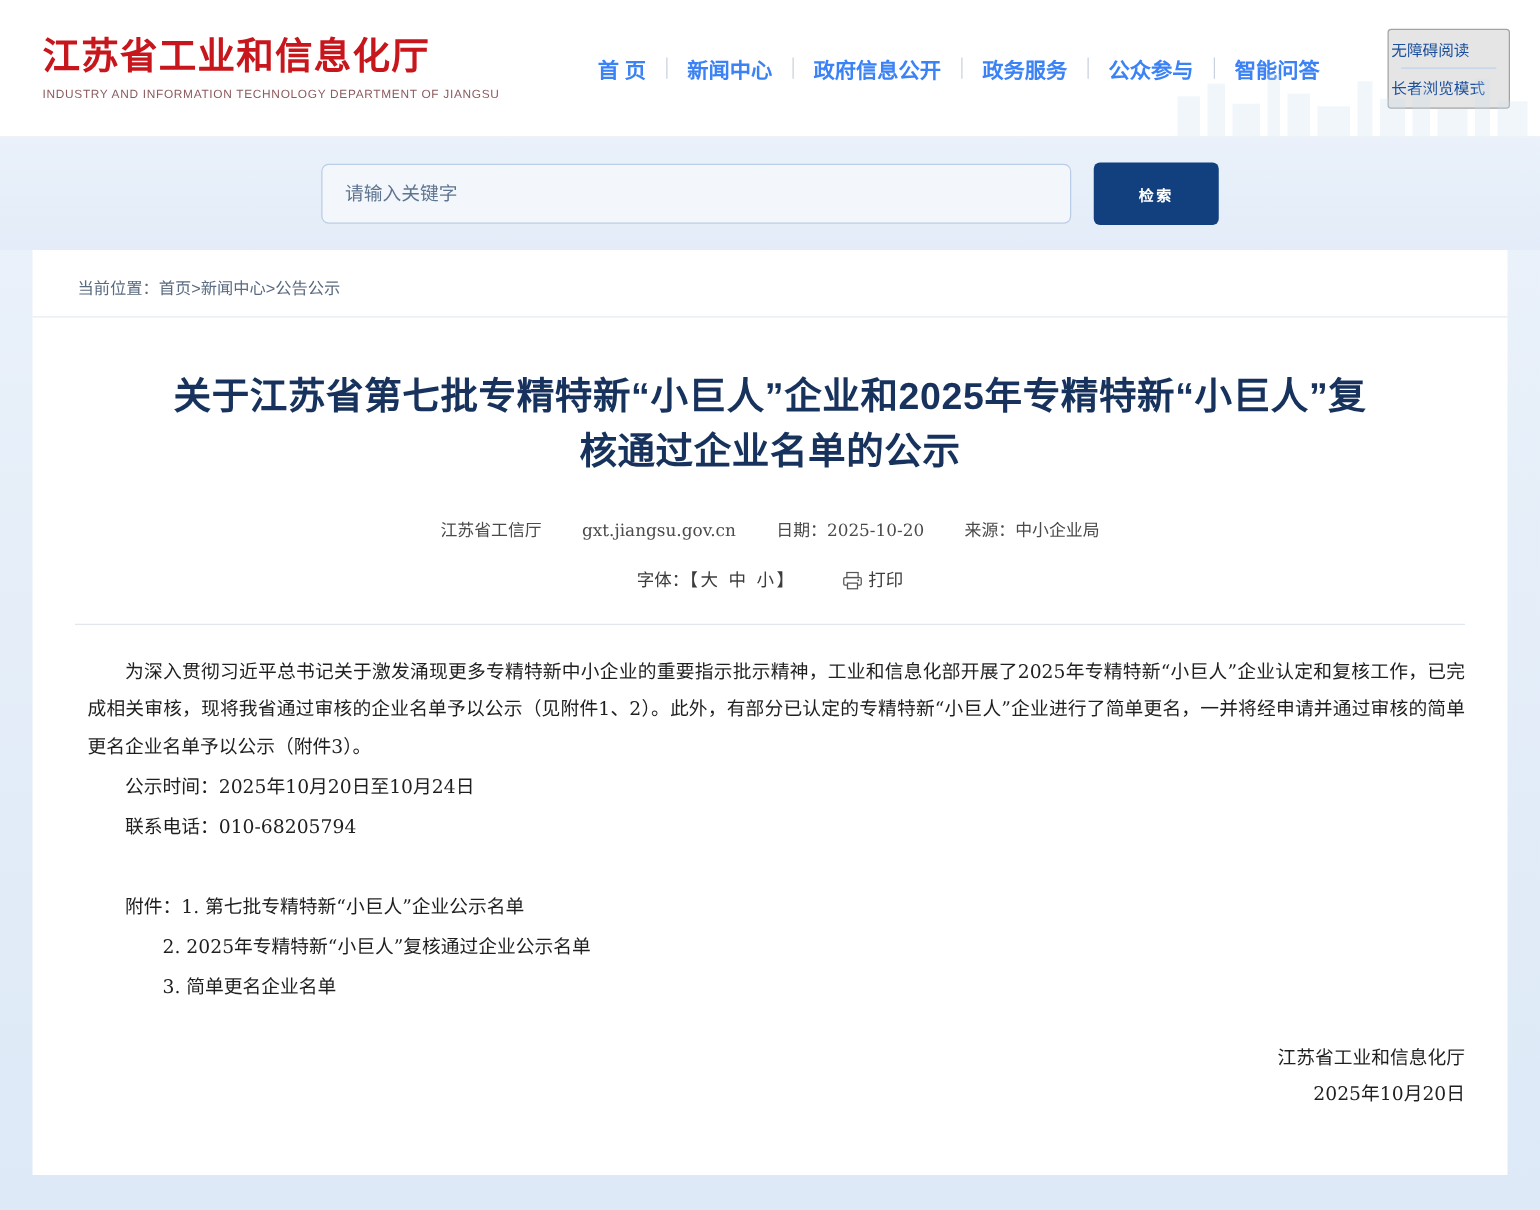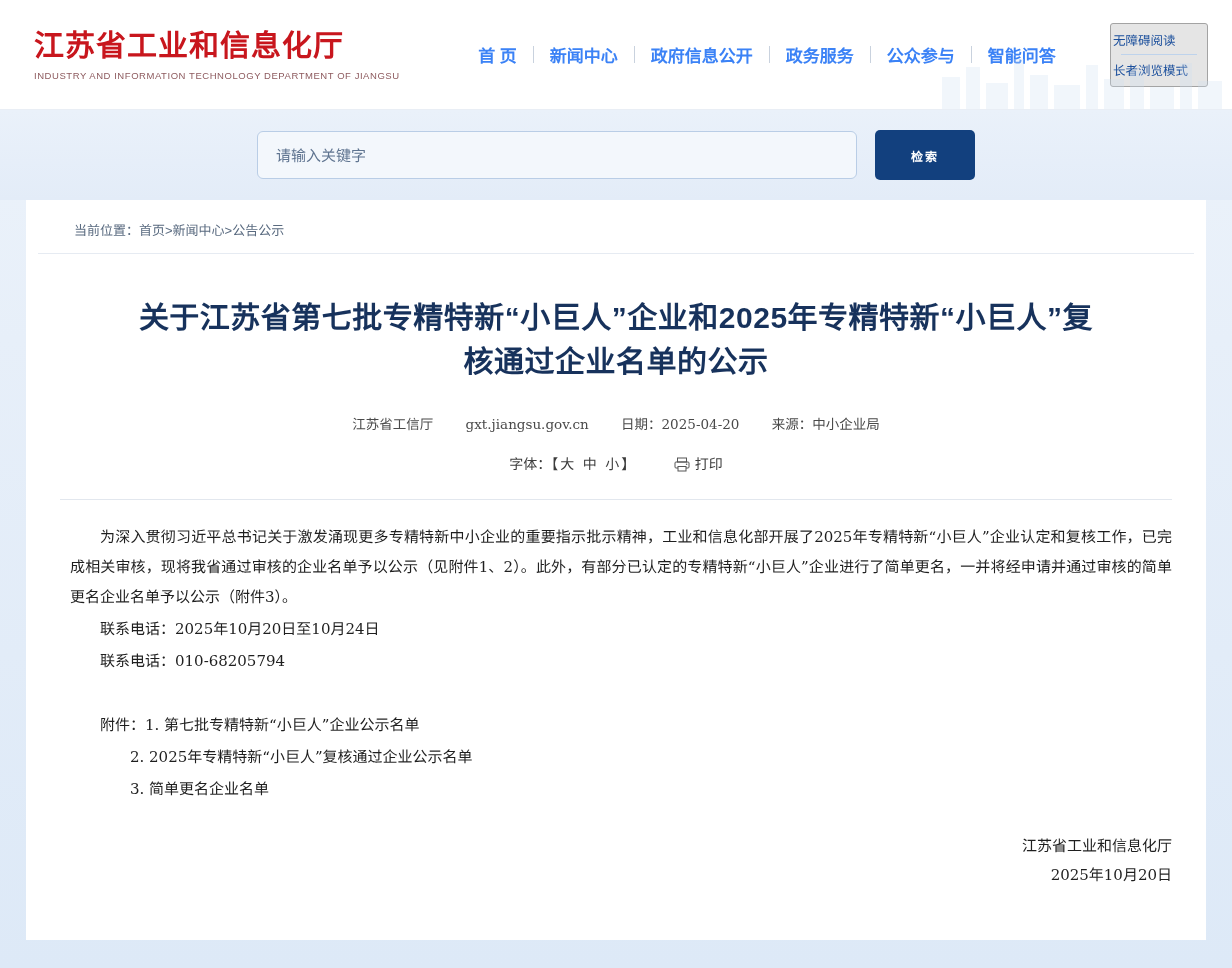--- a/index.html
+++ b/index.html
@@ -126,21 +126,21 @@
     margin: 0 26px;
     background: #ffffff;
     min-height: 740px;
     padding: 0 0 10px 0;
   }
   .breadcrumb {
     padding: 20px 0 14px 36px;
     font-size: 13px;
     color: #5a6b80;
     border-bottom: 1px solid #e6ebf2;
-    margin: 0 12px;
+    margin: 0 0px;
   }
 
   .title {
     text-align: center;
     color: #17325c;
     font-size: 30px;
     font-weight: bold;
     line-height: 1.45;
     padding: 42px 104px 0;
     letter-spacing: 0.5px;
@@ -254,41 +254,41 @@
 
     <div class="breadcrumb">
       <span>当前位置：</span><span>首页&gt;新闻中心&gt;公告公示</span>
     </div>
 
     <div class="title">关于江苏省第七批专精特新“小巨人”企业和2025年专精特新“小巨人”复核通过企业名单的公示</div>
 
     <div class="meta">
       <span>江苏省工信厅</span>
       <span>gxt.jiangsu.gov.cn</span>
-      <span>日期：2025-04-20</span>
+      <span>日期：2025-10-20</span>
       <span>来源：中小企业局</span>
     </div>
 
     <div class="fontbar">
       <span>字体：【</span><span class="sizes"><span>大</span>&nbsp;<span>中</span>&nbsp;<span>小</span></span><span>】</span>
       <span class="print">
         <svg width="16" height="15" viewBox="0 0 16 15">
           <rect x="3.5" y="1" width="9" height="4" fill="none" stroke="#555" stroke-width="1"></rect>
           <rect x="1" y="5" width="14" height="6" rx="1" fill="none" stroke="#555" stroke-width="1"></rect>
           <rect x="4" y="9.5" width="8" height="4.5" fill="#fff" stroke="#555" stroke-width="1"></rect>
           <circle cx="12.6" cy="7.2" r="0.8" fill="#555"></circle>
         </svg><span>打印</span>
       </span>
     </div>
 
     <div class="divider"></div>
 
     <div class="body-text">
       <p class="indent">为深入贯彻习近平总书记关于激发涌现更多专精特新中小企业的重要指示批示精神，工业和信息化部开展了2025年专精特新“小巨人”企业认定和复核工作，已完成相关审核，现将我省通过审核的企业名单予以公示（见附件1、2）。此外，有部分已认定的专精特新“小巨人”企业进行了简单更名，一并将经申请并通过审核的简单更名企业名单予以公示（附件3）。</p>
-      <p class="indent">联系电话：2025年10月20日至10月24日</p>
+      <p class="indent">公示时间：2025年10月20日至10月24日</p>
       <p class="indent">联系电话：010-68205794</p>
 
       <div class="attach">
         <p class="indent">附件：1. 第七批专精特新“小巨人”企业公示名单</p>
         <p class="sub">2. 2025年专精特新“小巨人”复核通过企业公示名单</p>
         <p class="sub">3. 简单更名企业名单</p>
       </div>
     </div>
 
     <div class="sign">

